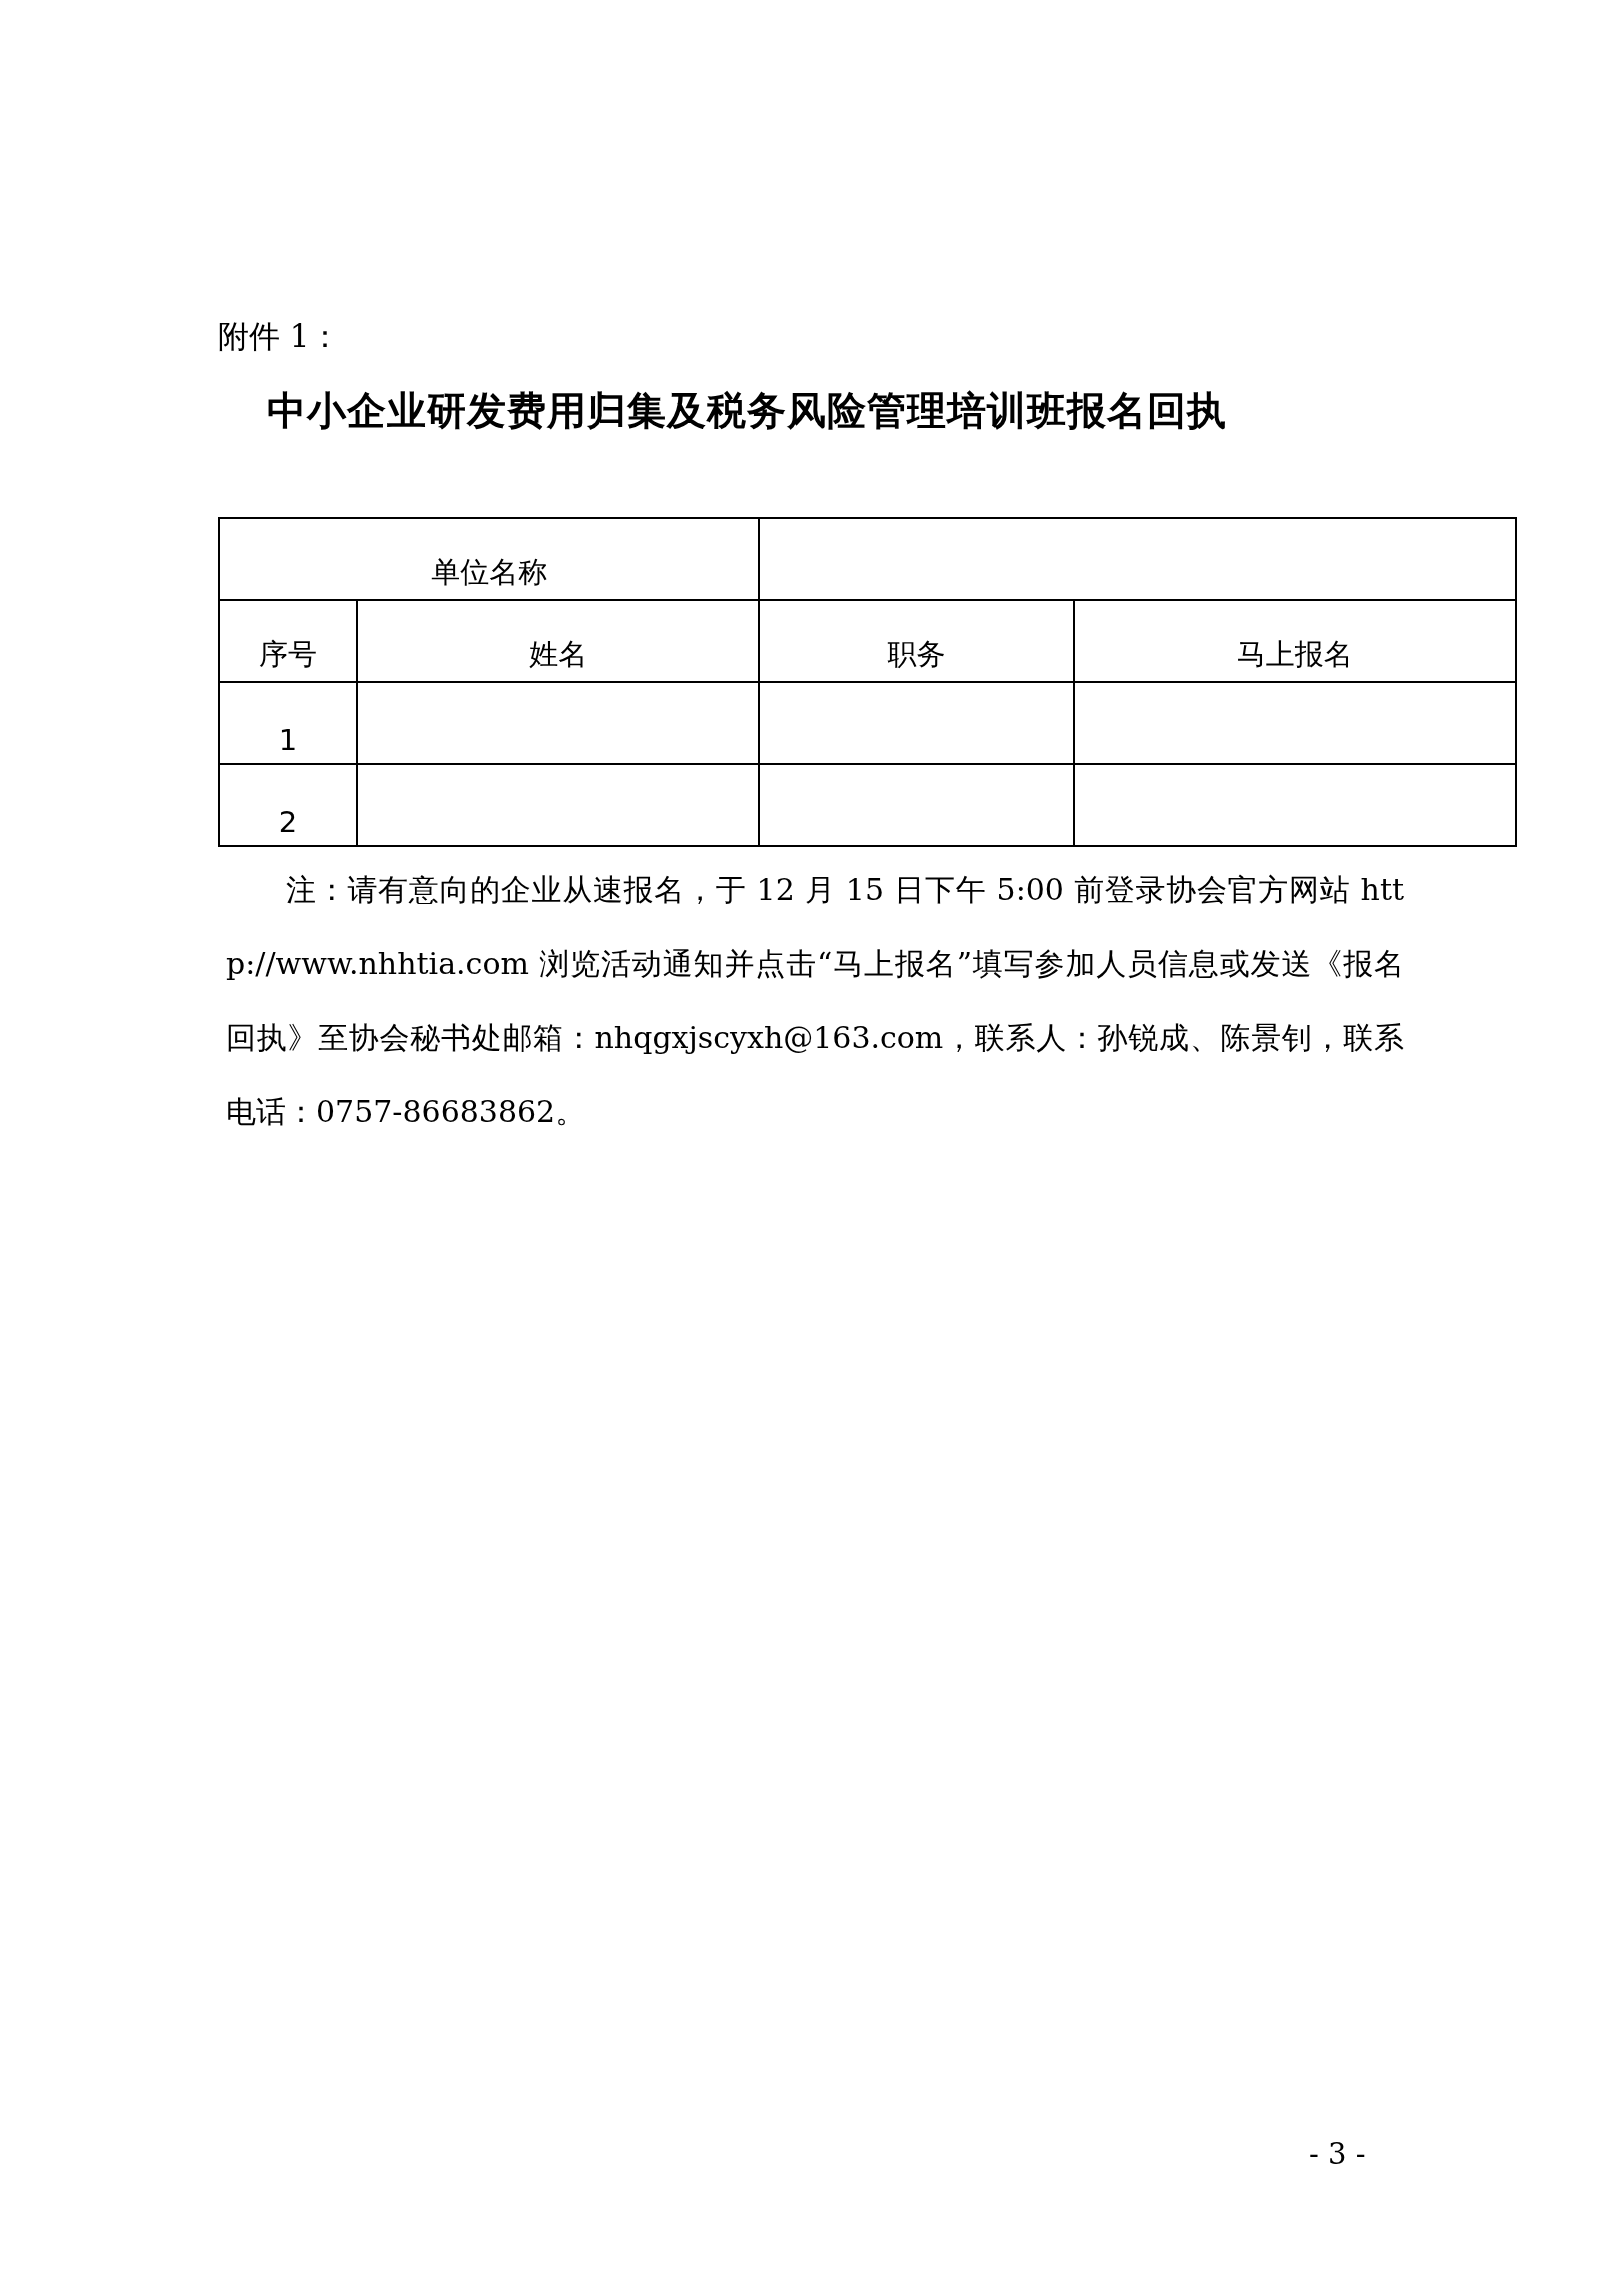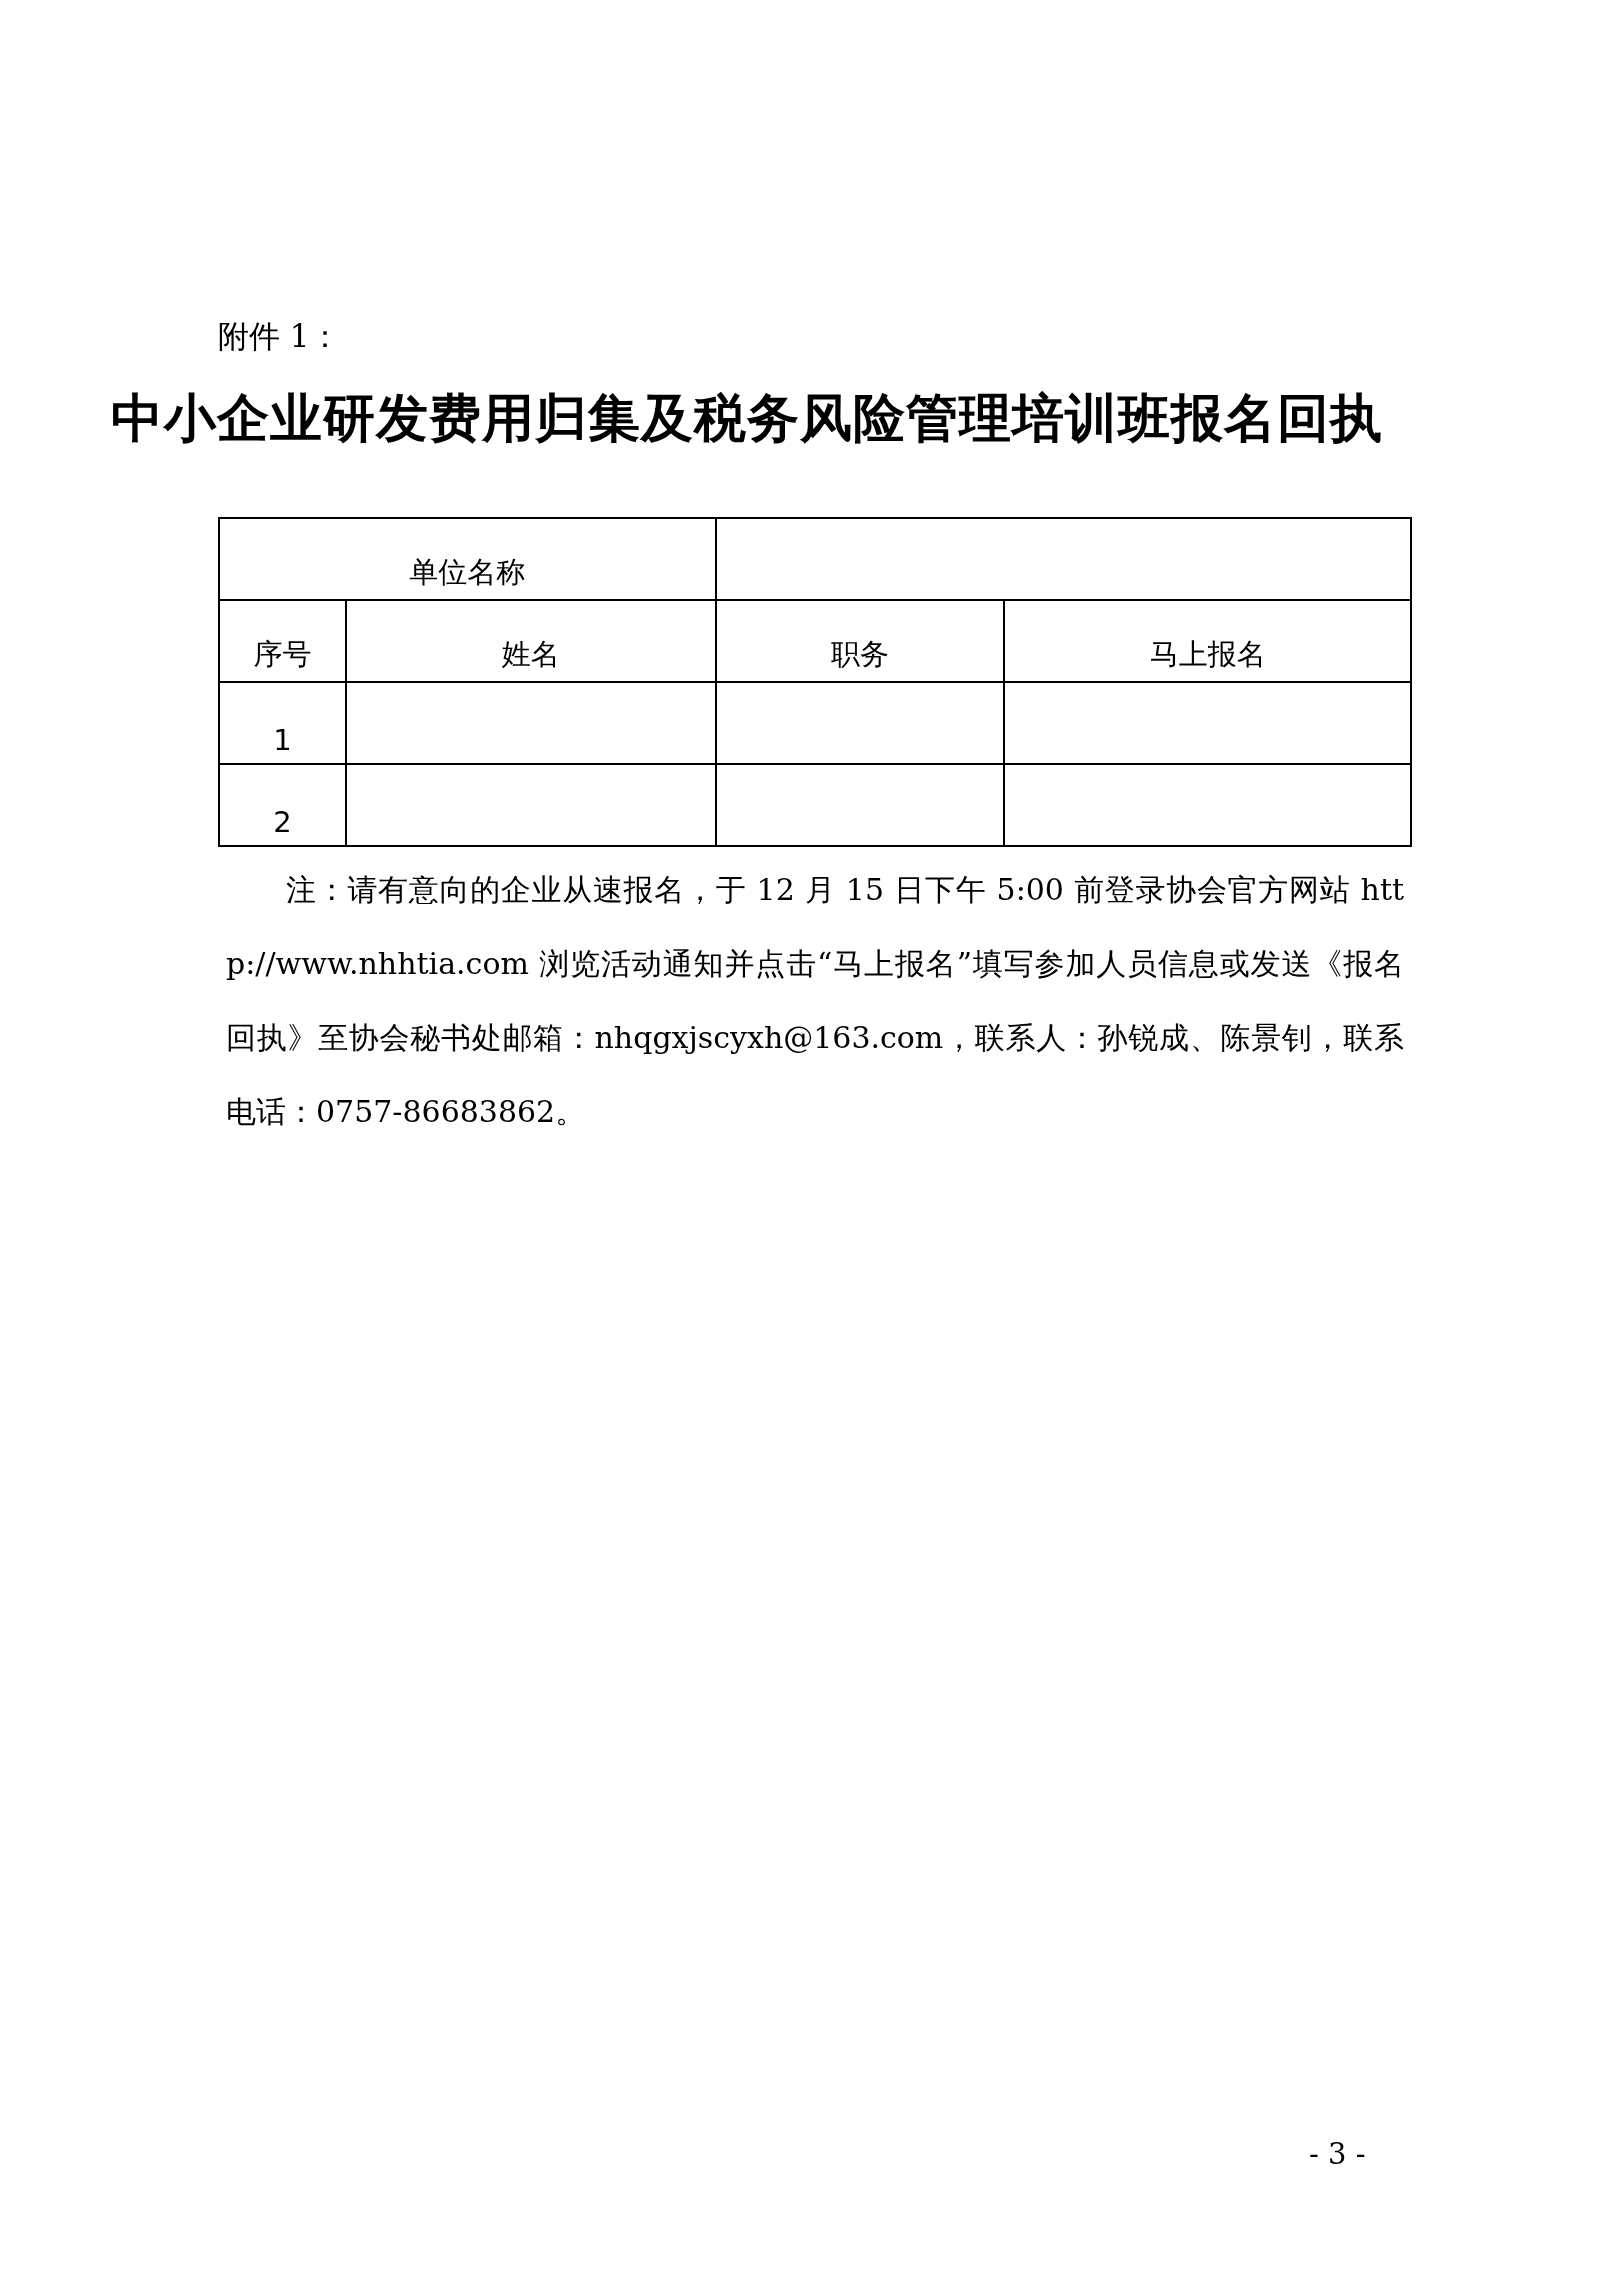--- a/index.html
+++ b/index.html
@@ -1,21 +1,21 @@
 <!DOCTYPE html>
 <html><head>
 <meta charset="utf-8">
 <style>
   html, body { margin:0; padding:0; background:#ffffff; }
   body { width:1621px; height:2293px; position:relative; overflow:hidden; color:#000; }
   .serif { font-family: "DejaVu Serif", "Liberation Serif", serif; }
   .sans { font-family: "DejaVu Sans", "Liberation Sans", sans-serif; }
   #attachment-label { position:absolute; left:218px; top:316px; font-size:31px; }
-  #doc-title { position:absolute; left:0; width:1494px; top:384px; text-align:center; font-size:52px; font-weight:bold; letter-spacing:1px; }
-  #reg-table { position:absolute; left:218px; top:517px; width:1194px; border-collapse:collapse; }
+  #doc-title { position:absolute; left:0; width:1494px; top:384px; text-align:center; font-size:39px; font-weight:bold; letter-spacing:1px; }
+  #reg-table { position:absolute; left:218px; top:517px; width:1299px; border-collapse:collapse; }
   #reg-table td { border:2.5px solid #000; height:74px; text-align:center; vertical-align:bottom; padding:0 0 5.9px 0; font-size:29px; }
   #notes { position:absolute; left:218px; top:845px; width:1194px; font-size:30px; line-height:74px; }
   #notes p { margin:8px; text-indent:2em; text-align:justify; word-break:break-all; }
   #page-number { position:absolute; left:1309px; top:2137px; font-size:29px; }
 </style>
 </head>
 <body>
 
 <div id="attachment-label" class="serif">附件 1：</div>
 

